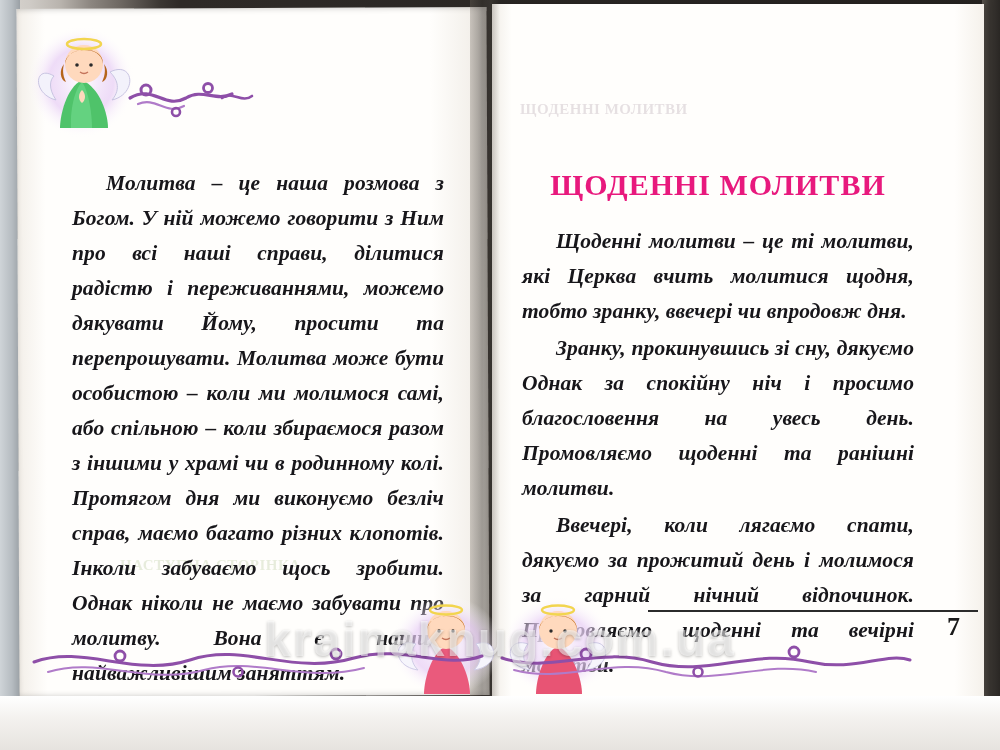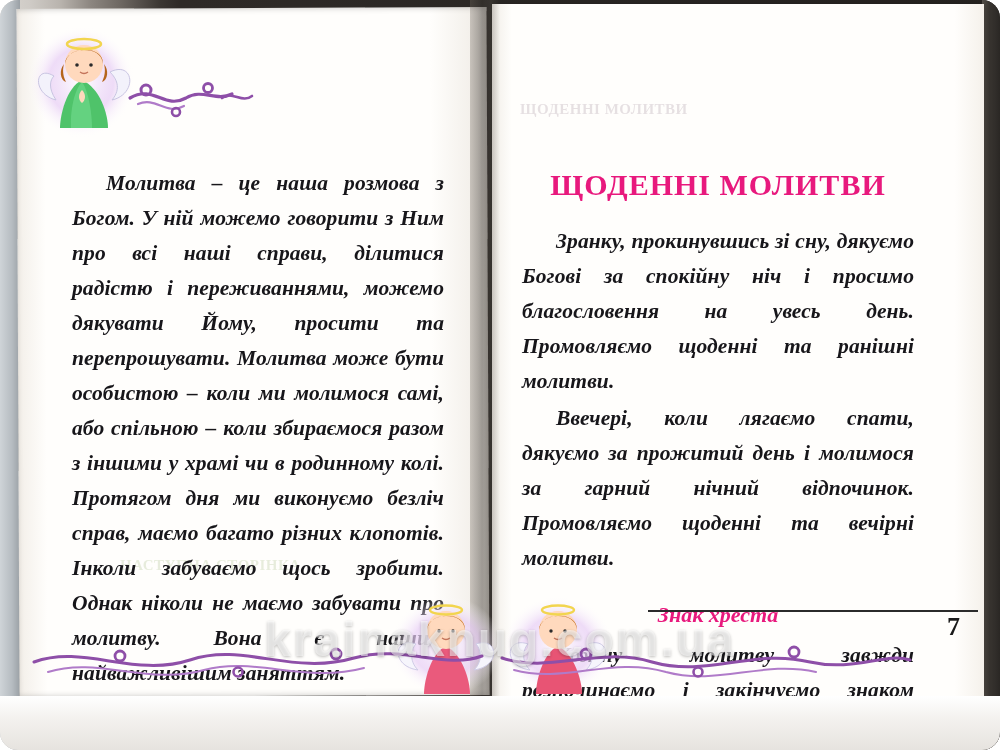--- a/index.html
+++ b/index.html
@@ -13,21 +13,20 @@
     background: #ffffff;
     font-family: "Liberation Serif", serif;
   }
 
   .scan {
     position: relative;
     width: 1000px;
     height: 750px;
     background: #e9e7e4;
     overflow: hidden;
-    border-radius: 18px;
   }
 
   
   .backdrop {
     position: absolute;
     inset: 0;
     background:
       linear-gradient(90deg, #d9d6d1 0%, #cfcbc6 3%, #b9b4ae 6%, #8d8781 9%, #6e6862 12%, #55504b 14%, #3b3733 16%, #2e2a27 18%, #262321 100%);
   }
 
@@ -254,21 +253,22 @@
 
     <div class="ghost ghost-right-top">ЩОДЕННІ МОЛИТВИ</div>
     <div class="ghost ghost-left-bottom">НАСТУПНА СТОРІНКА</div>
 
     <div class="col col-left">
       <p class="body-par">Молитва – це наша розмова з Богом. У ній можемо говорити з Ним про всі наші справи, ділитися радістю і переживаннями, можемо дякувати Йому, просити та перепрошувати. Молитва може бути особистою – коли ми молимося самі, або спільною – коли збираємося разом з іншими у храмі чи в родинному колі. Протягом дня ми виконуємо безліч справ, маємо багато різних клопотів. Інколи забуваємо щось зробити. Однак ніколи не маємо забувати про молитву. Вона є нашим найважливішим заняттям.</p>
     </div>
 
     <div class="col col-right">
       <h1 class="heading-main">ЩОДЕННІ МОЛИТВИ</h1>
-      <p class="body-par">Зранку, прокинувшись зі сну, дякуємо Богові за спокійну ніч і просимо благословення на увесь день. Промовляємо щоденні та ранішні молитви.</p>
+      <p class="body-par">Щоденні молитви – це ті молитви, які Церква вчить молитися щодня, тобто зранку, ввечері чи впродовж дня.</p>
+      <p class="body-par">Зранку, прокинувшись зі сну, дякуємо Однак за спокійну ніч і просимо благословення на увесь день. Промовляємо щоденні та ранішні молитви.</p>
       <p class="body-par">Ввечері, коли лягаємо спати, дякуємо за прожитий день і молимося за гарний нічний відпочинок. Промовляємо щоденні та вечірні молитви.</p>
       <h2 class="heading-sub">Знак хреста</h2>
       <p class="body-par">Кожну молитву завжди розпочинаємо і закінчуємо знаком хреста. Роблячи знак хреста, виявляємо свою віру, тому хреститися треба надзвичайно уважно. Щоб зробити</p>
     </div>
 
     <div class="page-rule"></div>
     <div class="page-number">7</div>
 
     <svg class="angel angel-tl" viewBox="0 0 230 120">
       <defs>

